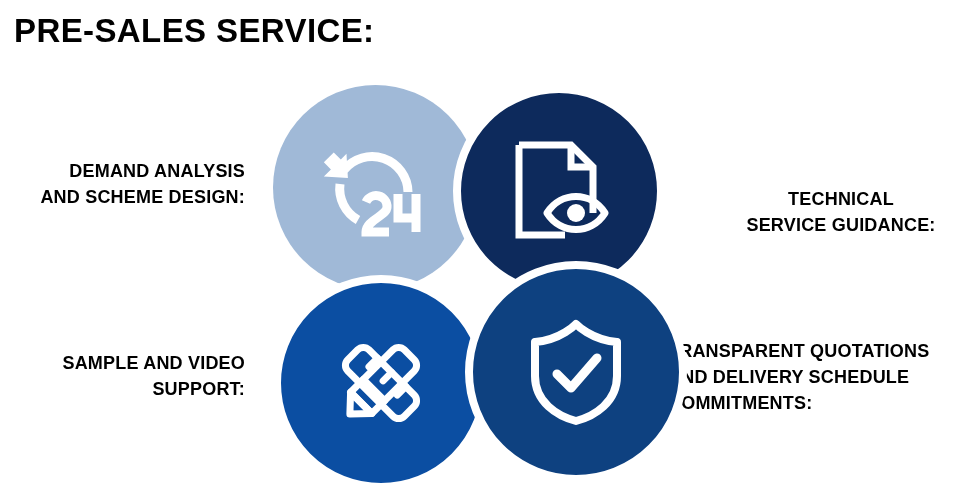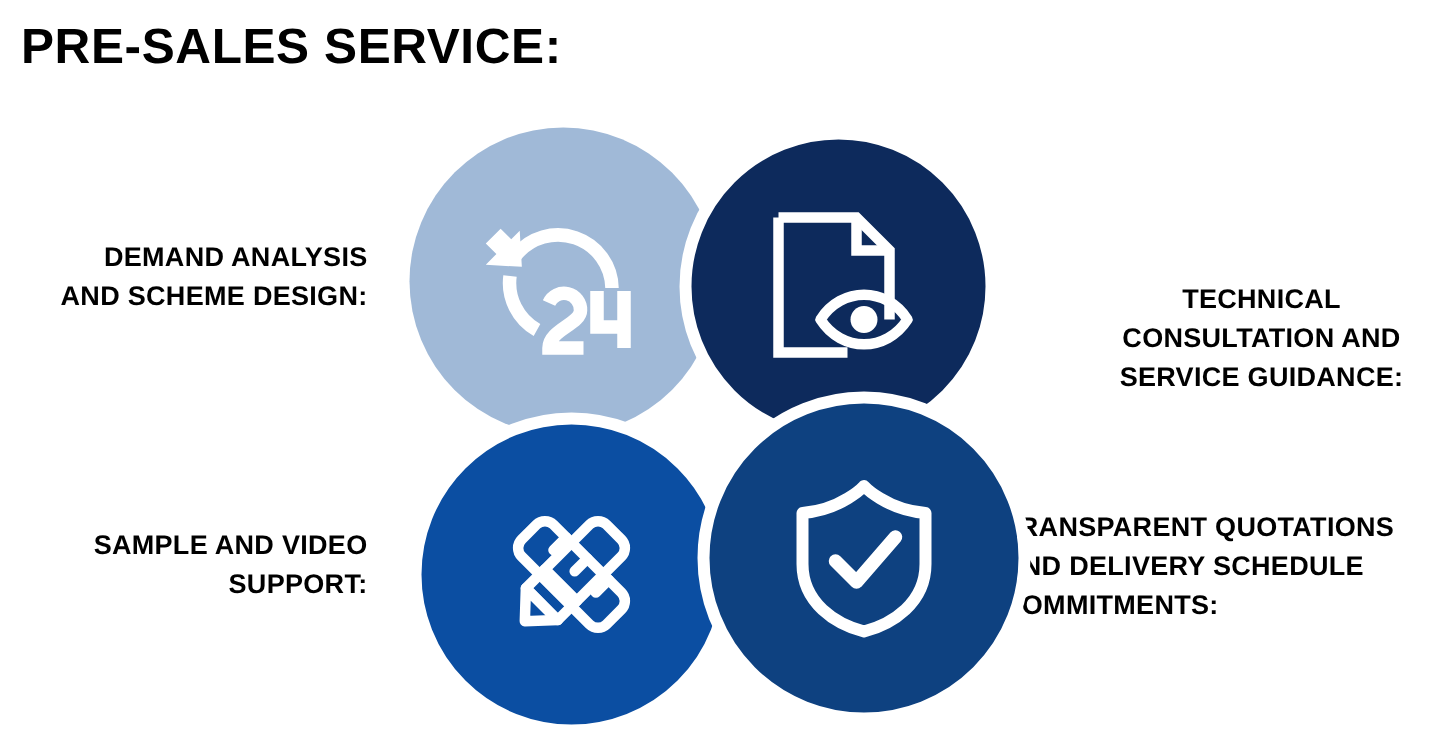--- a/index.html
+++ b/index.html
@@ -138,21 +138,20 @@
     <span class="ln">AND SCHEME DESIGN:</span>
   </div>
 
   <div class="label label-bl">
     <span class="ln">SAMPLE AND VIDEO</span>
     <span class="ln">SUPPORT:</span>
   </div>
 
   <div class="label label-tr">
     <span class="ln">TECHNICAL</span>
-    <span class="ln">CONSULTATION AND</span>
     <span class="ln">SERVICE GUIDANCE:</span>
   </div>
 
   <div class="label label-br">
     <span class="ln">TRANSPARENT QUOTATIONS</span>
     <span class="ln">AND DELIVERY SCHEDULE</span>
     <span class="ln">COMMITMENTS:</span>
   </div>
 
   <div class="cluster">

